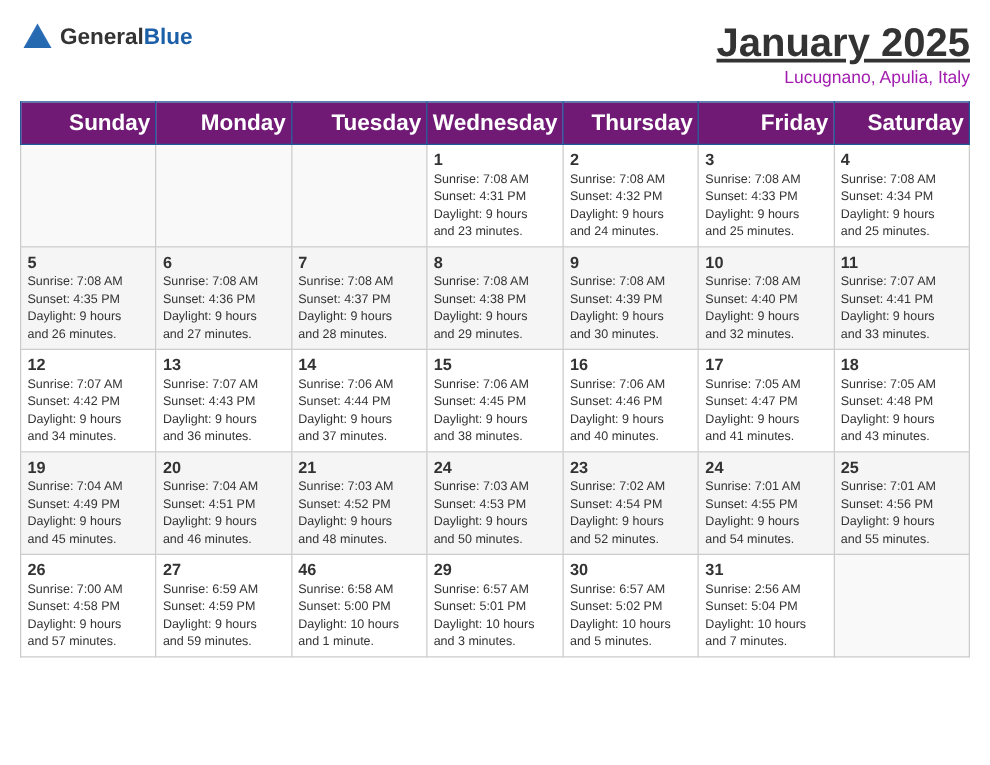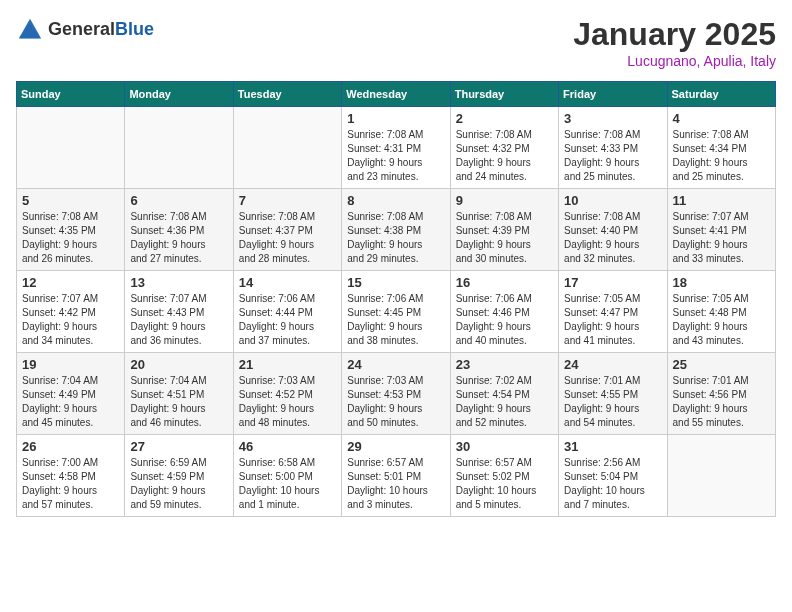--- a/index.html
+++ b/index.html
@@ -41,37 +41,38 @@
       width: 28px;
       height: 28px;
     }
     .title-block {
       text-align: right;
     }
     .month-title {
       font-size: 32px;
       font-weight: bold;
       color: #333;
+      text-decoration: underline;
     }
     .location {
       font-size: 14px;
       color: #a21caf;
     }
     .calendar {
       width: 100%;
       border-collapse: collapse;
       border: 1px solid #ccc;
     }
     .calendar th {
-      background: #0f766e;
+      background: #701a75;
       color: #fff;
-      font-size: 11px;
+      font-size: 18px;
       font-weight: bold;
       padding: 6px 4px;
-      text-align: left;
+      text-align: right;
       border: 1px solid #1e5a9a;
     }
     .calendar td {
       border: 1px solid #ccc;
       vertical-align: top;
       padding: 4px 5px;
       width: 108px;
       min-height: 80px;
       font-size: 10.5px;
       color: #333;

